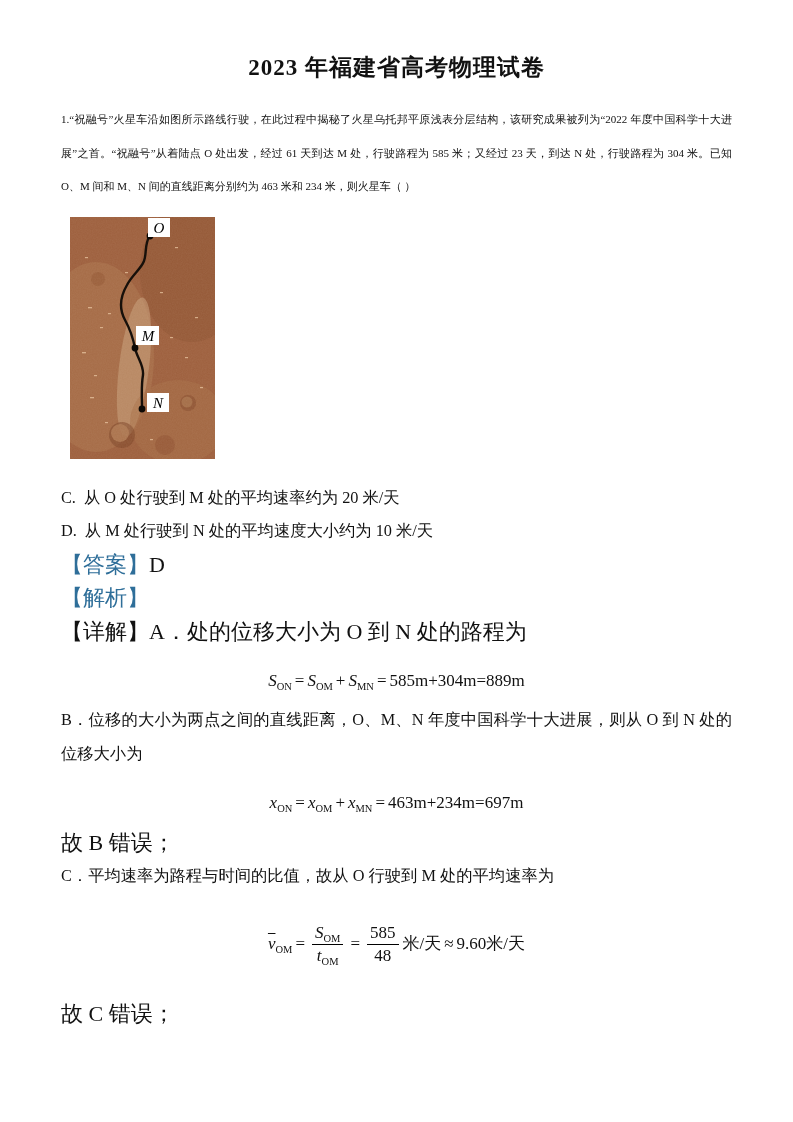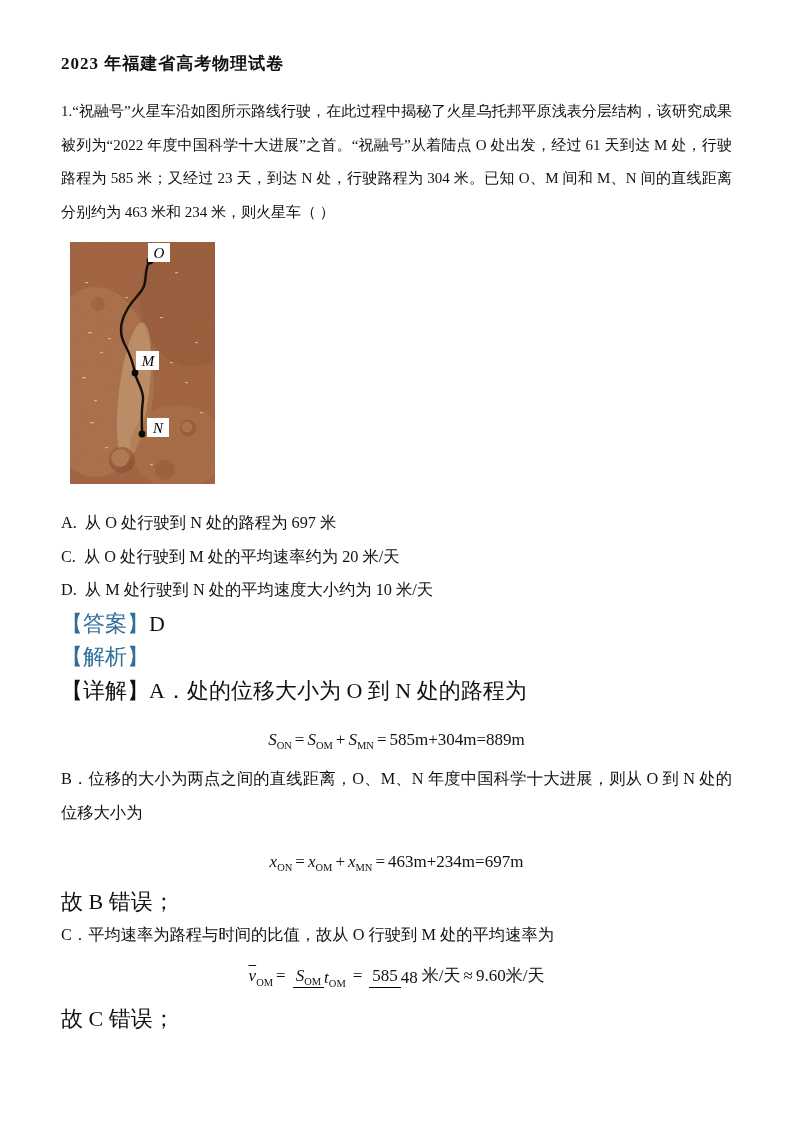--- a/index.html
+++ b/index.html
@@ -4,25 +4,25 @@
 <style>
   html,body{margin:0;padding:0;background:#ffffff;}
   body{
     width:793px;height:1122px;overflow:hidden;
     font-family:"Liberation Serif","DejaVu Serif",serif;
     color:#111;
     position:relative;
   }
   .page{padding:52px 61px 0 61px;width:671px;}
   .doc-title{
-    text-align:left;font-weight:bold;font-size:17px;
+    text-align:center;font-weight:bold;font-size:23px;
     margin:0 0 20px 0;letter-spacing:1px;
   }
   .q-para{
-    font-size:15px;line-height:33.5px;
+    font-size:11px;line-height:33.5px;
     text-align:justify;text-justify:inter-ideograph;
   }
   .figure-wrap{margin:13px 0 0 9px;width:145px;height:242px;}
   .figure-wrap svg{display:block;}
   .mars-label{font-family:"Liberation Serif",serif;font-style:italic;font-size:15px;}
   .options{margin-top:22px;font-size:16.3px;line-height:33.5px;}
   .opt-row{display:block;}
   .opt-key{margin-right:8px;}
   .answer-row,.analysis-row,.detail-row,.concl-row{
     font-size:22px;line-height:33.5px;
@@ -36,22 +36,22 @@
     text-align:center;font-size:17px;line-height:1.2;
     margin:19px 0 8px 0;padding:4px 0;
     font-family:"Liberation Serif",serif;
   }
   .formula-line.tall{margin:10px 0 10px 0;}
   .it{font-style:italic;}
   sub.msub{font-size:10.5px;font-style:normal;line-height:0;letter-spacing:0;}
   .mop{padding:0 3px;}
   .ovl{text-decoration:overline;}
   .frac{
-    display:inline-flex;flex-direction:row;align-items:flex-end;
-    vertical-align:middle;margin:0 4px;line-height:1.2;
+    display:inline-flex;flex-direction:column;align-items:center;
+    vertical-align:middle;margin:16px 4px;line-height:1.2;
   }
   .frac .num{border-bottom:1.3px solid #000;padding:0 3px 1px 3px;display:block;}
   .frac .den{padding-top:1px;display:block;}
 </style>
 </head>
 <body>
 
 <div class="page">
 
   <h1 class="doc-title">2023 年福建省高考物理试卷</h1>
@@ -106,23 +106,20 @@
       <text x="89" y="16" text-anchor="middle" class="mars-label">O</text>
       <rect x="66" y="109" width="23" height="19" fill="#ffffff"></rect>
       <text x="78" y="124" text-anchor="middle" class="mars-label">M</text>
       <rect x="77" y="176" width="22" height="19" fill="#ffffff"></rect>
       <text x="88" y="191" text-anchor="middle" class="mars-label">N</text>
     </svg>
   </div>
 
   <div class="options">
     <div class="opt-row">
-      <span class="opt-key">A.</span><span>从 O 处行驶到 N 处的路程为 697 米</span>
-    </div>
-    <div class="opt-row">
       <span class="opt-key">C.</span><span>从 O 处行驶到 M 处的平均速率约为 20 米/天</span>
     </div>
     <div class="opt-row">
       <span class="opt-key">D.</span><span>从 M 处行驶到 N 处的平均速度大小约为 10 米/天</span>
     </div>
   </div>
 
   <div class="answer-row">
     <span class="blue">【答案】</span><span>D</span>
   </div>

